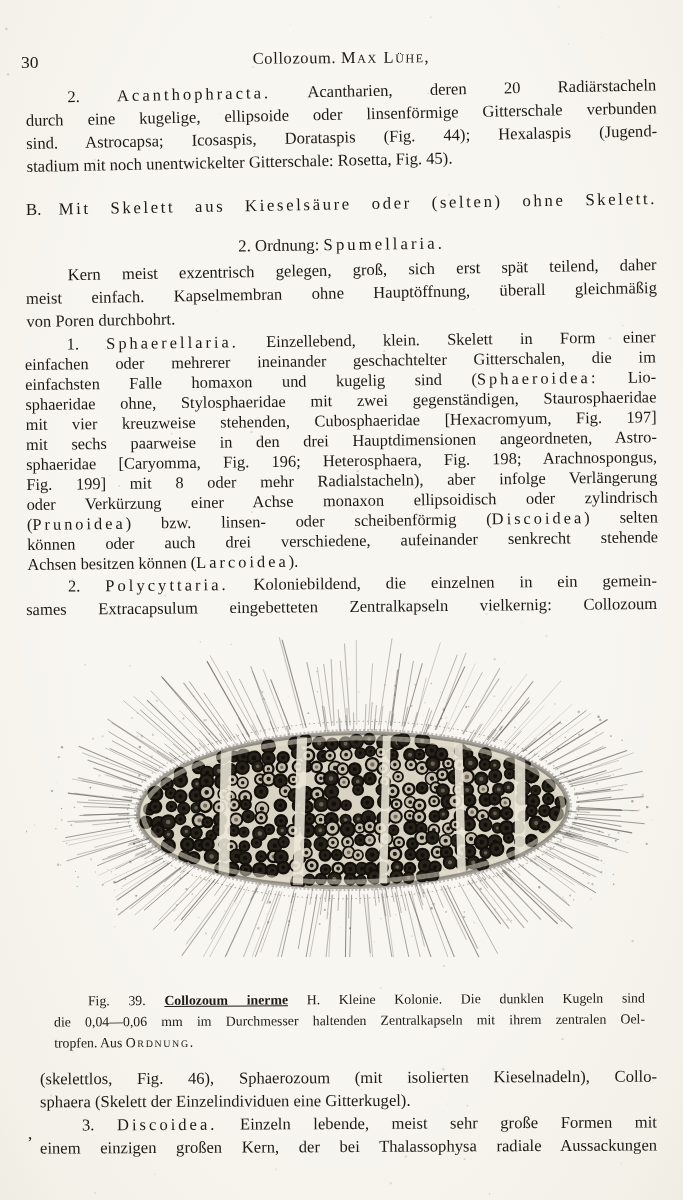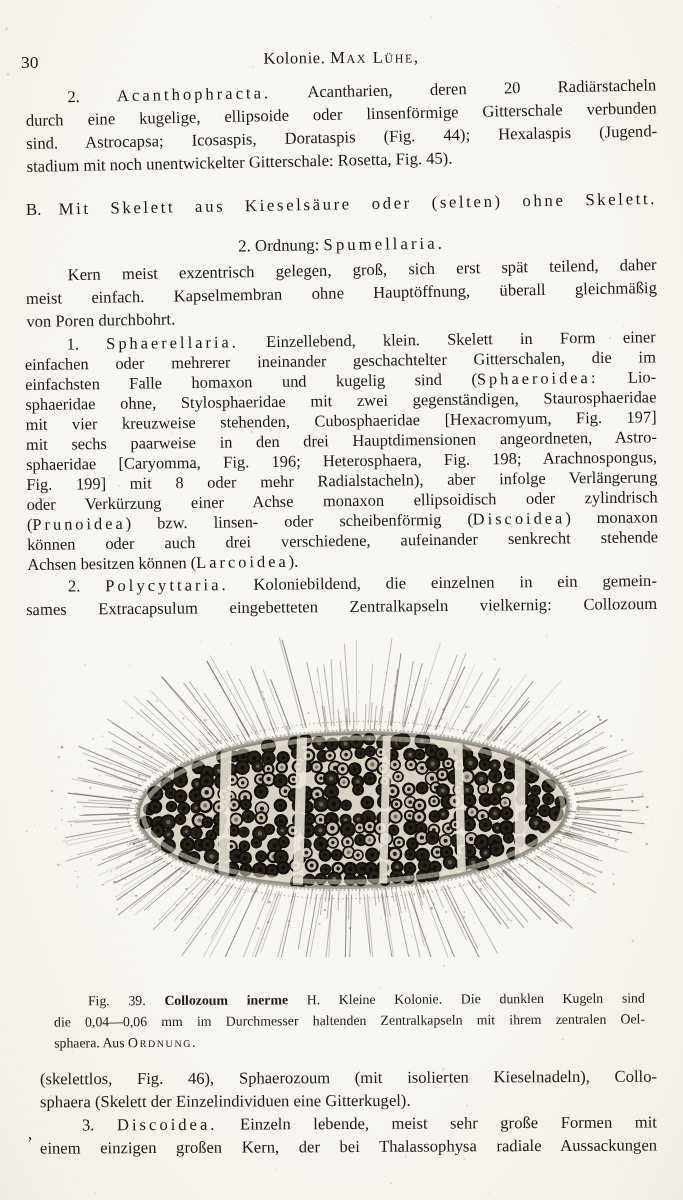--- a/index.html
+++ b/index.html
@@ -7,21 +7,21 @@
     position:relative; width:683px; height:1200px; overflow:hidden;
     background:radial-gradient(ellipse at 50% 42%, #f8f6f1 55%, #f3f0e8 92%, #efece3 100%);
     font-family:"Liberation Serif","DejaVu Serif",serif;
     color:#1d1a15;
   }
   #noise{position:absolute;left:0;top:0;pointer-events:none;}
   .page-number{position:absolute;left:21px;top:52px;font-size:17.5px;}
   .running-header{position:absolute;left:0;right:0;top:48px;text-align:center;font-size:16.5px;letter-spacing:.6px;transform:rotate(-.5deg);}
   .seg-sc{font-variant:small-caps;letter-spacing:1.6px;}
   .seg-sp{letter-spacing:3px;}
-  .seg-b{font-weight:bold;}
+  .seg-b{font-weight:bold;text-decoration:underline;}
   .blocks{position:absolute;left:26px;top:86px;width:631px;}
   .line{font-size:16.6px;line-height:23px;}
   .jline{text-align:justify;text-align-last:justify;-moz-text-align-last:justify;text-justify:inter-word;}
   .indent{text-indent:42px;}
   .block.tight .line{font-size:16.4px;line-height:20px;}
   .block.heading .line{font-size:16.8px;}
   .block.heading .seg-sp{letter-spacing:2.6px;}
   .block.heading-center{text-align:center;}
   .block.heading-center .line{text-align:center;text-align-last:center;font-size:16.8px;}
   .block.caption{margin:32px 12px 0 28px;}
@@ -130,21 +130,21 @@
       <circle cx="590.6" cy="765.1" r="1.10" fill="#6e675c" fill-opacity="0.19"></circle>
       <circle cx="210.8" cy="484.0" r="1.06" fill="#6e675c" fill-opacity="0.12"></circle>
       <circle cx="165.1" cy="595.8" r="1.00" fill="#6e675c" fill-opacity="0.19"></circle>
       <circle cx="291.3" cy="853.4" r="0.64" fill="#6e675c" fill-opacity="0.20"></circle>
       <circle cx="354.8" cy="528.2" r="0.79" fill="#6e675c" fill-opacity="0.21"></circle>
       <circle cx="85.1" cy="664.7" r="0.94" fill="#6e675c" fill-opacity="0.18"></circle>
       <circle cx="428.3" cy="93.3" r="0.82" fill="#6e675c" fill-opacity="0.24"></circle>
       <circle cx="486.5" cy="614.2" r="1.10" fill="#6e675c" fill-opacity="0.11"></circle>
     </svg>
   <div class="page-number" data-name="page-number">30</div>
-  <div class="running-header" data-name="running-header"><span>Kolonie.  </span><span class="seg-sc">Max Lühe,</span></div>
+  <div class="running-header" data-name="running-header"><span>Collozoum.  </span><span class="seg-sc">Max Lühe,</span></div>
   <div class="blocks" id="blocks" data-name="document-blocks">
       <div class="block para" data-name="para-acanthophracta">
         <div class="line jline indent" data-name="text-line"><span>2. </span><span class="seg-sp">Acanthophracta.</span><span> Acantharien, deren 20 Radiärstacheln</span></div>
         <div class="line jline" data-name="text-line"><span>durch eine kugelige, ellipsoide oder linsenförmige Gitterschale verbunden</span></div>
         <div class="line jline" data-name="text-line"><span>sind. Astrocapsa; Icosaspis, Dorataspis (Fig. 44); Hexalaspis (Jugend-</span></div>
         <div class="line" data-name="text-line"><span>stadium mit noch unentwickelter Gitterschale: Rosetta, Fig. 45).</span></div>
       </div>
       <div class="block heading" data-name="heading-skelett">
         <div class="line jline" data-name="text-line"><span>B. </span><span class="seg-sp">Mit Skelett aus Kieselsäure oder (selten) ohne Skelett.</span></div>
       </div>
@@ -159,21 +159,21 @@
       <div class="block para tight" data-name="para-sphaerellaria">
         <div class="line jline indent" data-name="text-line"><span>1. </span><span class="seg-sp">Sphaerellaria.</span><span> Einzellebend, klein. Skelett in Form einer</span></div>
         <div class="line jline" data-name="text-line"><span>einfachen oder mehrerer ineinander geschachtelter Gitterschalen, die im</span></div>
         <div class="line jline" data-name="text-line"><span>einfachsten Falle homaxon und kugelig sind (</span><span class="seg-sp">Sphaeroidea:</span><span> Lio-</span></div>
         <div class="line jline" data-name="text-line"><span>sphaeridae ohne, Stylosphaeridae mit zwei gegenständigen, Staurosphaeridae</span></div>
         <div class="line jline" data-name="text-line"><span>mit vier kreuzweise stehenden, Cubosphaeridae [Hexacromyum, Fig. 197]</span></div>
         <div class="line jline" data-name="text-line"><span>mit sechs paarweise in den drei Hauptdimensionen angeordneten, Astro-</span></div>
         <div class="line jline" data-name="text-line"><span>sphaeridae [Caryomma, Fig. 196; Heterosphaera, Fig. 198; Arachnospongus,</span></div>
         <div class="line jline" data-name="text-line"><span>Fig. 199] mit 8 oder mehr Radialstacheln), aber infolge Verlängerung</span></div>
         <div class="line jline" data-name="text-line"><span>oder Verkürzung einer Achse monaxon ellipsoidisch oder zylindrisch</span></div>
-        <div class="line jline" data-name="text-line"><span>(</span><span class="seg-sp">Prunoidea</span><span>) bzw. linsen- oder scheibenförmig (</span><span class="seg-sp">Discoidea</span><span>) monaxon</span></div>
+        <div class="line jline" data-name="text-line"><span>(</span><span class="seg-sp">Prunoidea</span><span>) bzw. linsen- oder scheibenförmig (</span><span class="seg-sp">Discoidea</span><span>) selten</span></div>
         <div class="line jline" data-name="text-line"><span>können oder auch drei verschiedene, aufeinander senkrecht stehende</span></div>
         <div class="line" data-name="text-line"><span>Achsen besitzen können (</span><span class="seg-sp">Larcoidea</span><span>).</span></div>
       </div>
       <div class="block para" data-name="para-polycyttaria">
         <div class="line jline indent" data-name="text-line"><span>2. </span><span class="seg-sp">Polycyttaria.</span><span> Koloniebildend, die einzelnen in ein gemein-</span></div>
         <div class="line jline" data-name="text-line"><span>sames Extracapsulum eingebetteten Zentralkapseln vielkernig: Collozoum</span></div>
       </div>
       <div class="block figure" data-name="figure-collozoum">
         <svg width="631" height="324" viewBox="0 0 631 324" data-name="collozoum-colony-drawing" aria-label="Zeichnung: längliche Kolonie von Collozoum inerme, dicht gefüllt mit dunklen kugeligen Zentralkapseln, in Segmente geteilt, ringsum feine radiäre Pseudopodien">
           <g transform="rotate(-1.2 327 177)">
@@ -1313,21 +1313,21 @@
           </g>
           <g transform="rotate(-1.2 327 177)">
             <ellipse cx="327" cy="177" rx="215" ry="77" fill="none" stroke="#1c1812" stroke-width="4" stroke-opacity="0.38"></ellipse>
             <ellipse cx="327" cy="177" rx="218" ry="80" fill="none" stroke="#3a352c" stroke-width="2" stroke-opacity="0.3" stroke-dasharray="2 2"></ellipse>
           </g>
         </svg>
       </div>
       <div class="block caption" data-name="figure-caption">
         <div class="line jline indent" data-name="text-line"><span>Fig. 39. </span><span class="seg-b">Collozoum inerme</span><span> H. Kleine Kolonie. Die dunklen Kugeln sind</span></div>
         <div class="line jline" data-name="text-line"><span>die 0,04—0,06 mm im Durchmesser haltenden Zentralkapseln mit ihrem zentralen Oel-</span></div>
-        <div class="line" data-name="text-line"><span>sphaera. Aus </span><span class="seg-sc">Ordnung</span><span>.</span></div>
+        <div class="line" data-name="text-line"><span>tropfen. Aus </span><span class="seg-sc">Ordnung</span><span>.</span></div>
       </div>
       <div class="block para" data-name="para-skelettlos">
         <div class="line jline" data-name="text-line"><span>(skelettlos, Fig. 46), Sphaerozoum (mit isolierten Kieselnadeln), Collo-</span></div>
         <div class="line" data-name="text-line"><span>sphaera (Skelett der Einzelindividuen eine Gitterkugel).</span></div>
       </div>
       <div class="block para" data-name="para-collodaria">
         <div class="line jline indent" data-name="text-line"><span>3. </span><span class="seg-sp">Discoidea.</span><span> Einzeln lebende, meist sehr große Formen mit</span></div>
         <div class="line jline" data-name="text-line"><span>einem einzigen großen Kern, der bei Thalassophysa radiale Aussackungen</span></div>
       </div>
     </div>

